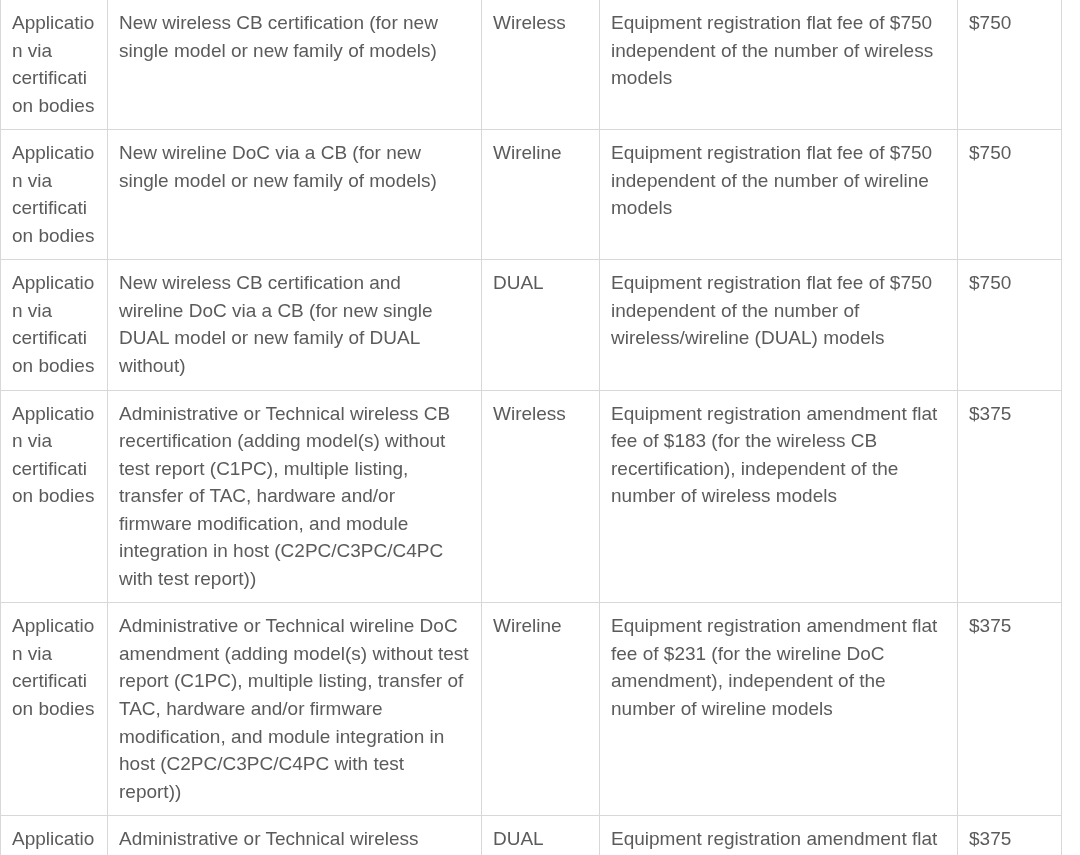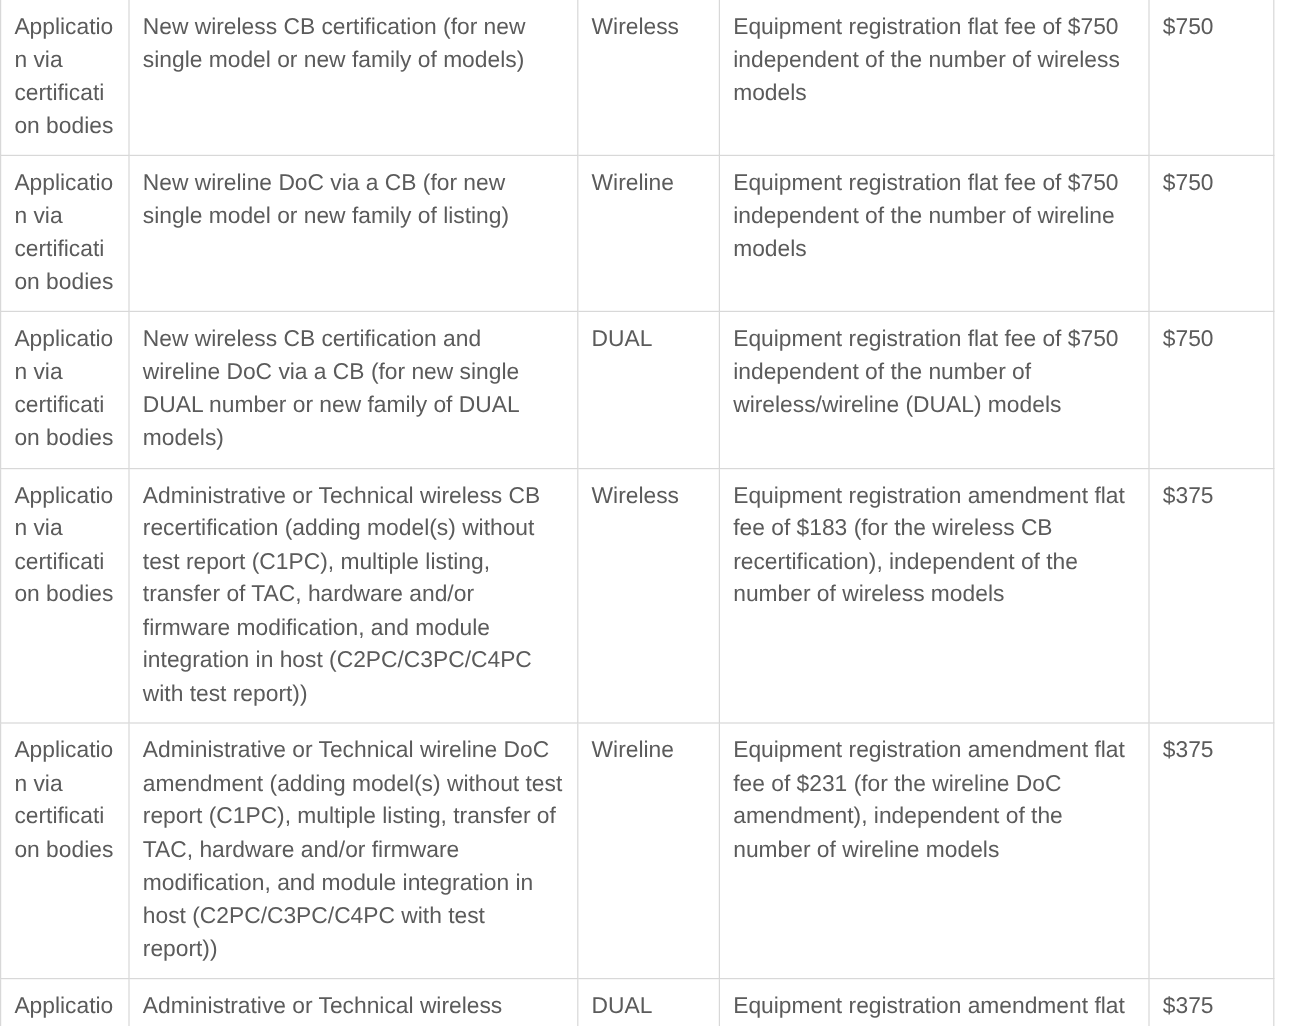--- a/index.html
+++ b/index.html
@@ -50,28 +50,28 @@
   <tbody>
       <tr>
         <td>Application via certification bodies</td>
         <td>New wireless CB certification (for new single model or new family of models)</td>
         <td>Wireless</td>
         <td>Equipment registration flat fee of $750 independent of the number of wireless models</td>
         <td>$750</td>
       </tr>
       <tr>
         <td>Application via certification bodies</td>
-        <td>New wireline DoC via a CB (for new single model or new family of listing)</td>
+        <td>New wireline DoC via a CB (for new single model or new family of models)</td>
         <td>Wireline</td>
         <td>Equipment registration flat fee of $750 independent of the number of wireline models</td>
         <td>$750</td>
       </tr>
       <tr>
         <td>Application via certification bodies</td>
-        <td>New wireless CB certification and wireline DoC via a CB (for new single DUAL number or new family of DUAL models)</td>
+        <td>New wireless CB certification and wireline DoC via a CB (for new single DUAL model or new family of DUAL without)</td>
         <td>DUAL</td>
         <td>Equipment registration flat fee of $750 independent of the number of wireless/wireline (DUAL) models</td>
         <td>$750</td>
       </tr>
       <tr>
         <td>Application via certification bodies</td>
         <td>Administrative or Technical wireless CB recertification (adding model(s) without test report (C1PC), multiple listing, transfer of TAC, hardware and/or firmware modification, and module integration in host (C2PC/C3PC/C4PC with test report))</td>
         <td>Wireless</td>
         <td>Equipment registration amendment flat fee of $183 (for the wireless CB recertification), independent of the number of wireless models</td>
         <td>$375</td>

